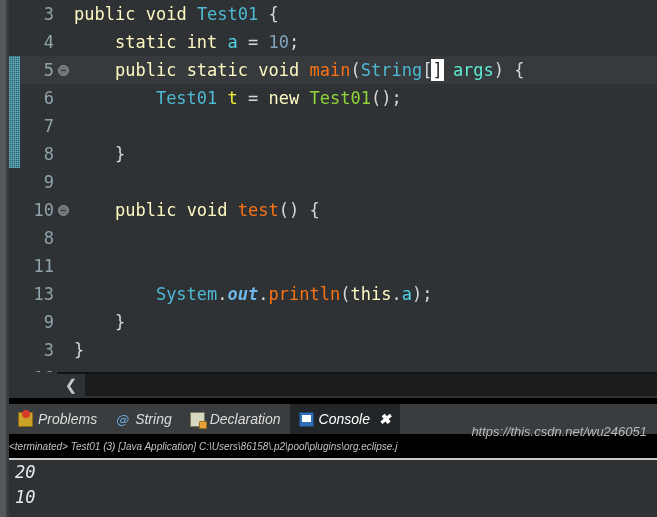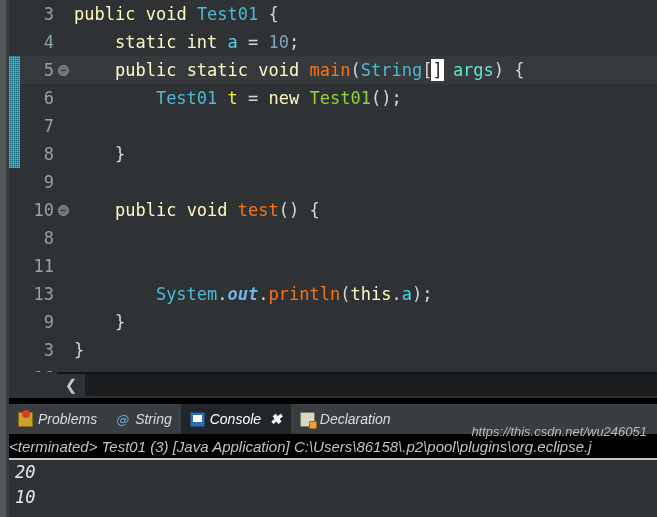--- a/index.html
+++ b/index.html
@@ -84,21 +84,21 @@
   
   .ico-javadoc{color:#6fa8dc;font-family:"DejaVu Sans", sans-serif;font-size:13px;line-height:15px;text-align:center;}
   
   .ico-decl{background:#d8d8c0;border:1px solid #7a7a60;box-sizing:border-box;border-radius:1px;}
   .ico-decl:after{content:"";position:absolute;right:-3px;bottom:-3px;width:8px;height:8px;border-radius:1px;background:#e8a33d;border:1px solid #9a6b1d;box-sizing:border-box;}
   
   .ico-console{background:#2f6fb5;border:1px solid #1d4775;box-sizing:border-box;border-radius:1px;}
   .ico-console:after{content:"";position:absolute;left:2px;top:2px;right:2px;height:7px;background:#ffffff;}
 
   .status-line{position:absolute;left:9px;top:38px;width:648px;height:22px;
-    color:#c3c3c3;font-family:"Liberation Sans", sans-serif;font-size:15px;
+    color:#c3c3c3;font-family:"Liberation Sans", sans-serif;font-size:10px;
     line-height:22px;white-space:nowrap;overflow:hidden;}
   .status-sep{position:absolute;left:9px;top:60px;width:648px;height:2px;background:#c9c9c9;}
 
   .console-out{position:absolute;left:9px;top:62px;width:648px;height:57px;background:#2f3234;}
   .cline{height:25px;line-height:25px;padding-left:6px;color:#e8e8e8;
          font-family:"DejaVu Sans Mono", monospace;font-size:17px;white-space:pre;}
   .watermark{position:absolute;right:10px;top:26px;color:#b9b9b9;
     font-family:"Liberation Sans", sans-serif;font-size:13px;}
 </style>
 </head>
@@ -146,28 +146,28 @@
     <div class="tabbar">
       <div class="tabs" id="tabs">
           <div class="tab">
             <span class="ico ico-problems"></span>
             <span>Problems</span>
           </div>
           <div class="tab">
             <span class="ico ico-javadoc">@</span>
             <span>String</span>
           </div>
+          <div class="tab">
+            <span class="ico ico-decl"></span>
+            <span>Declaration</span>
+          </div>
           <div class="tab active">
             <span class="ico ico-console"></span>
             <span>Console</span>
             <span class="tab-close">✖</span>
-          </div>
-          <div class="tab">
-            <span class="ico ico-decl"></span>
-            <span>Declaration</span>
           </div>
         </div>
     </div>
 
     <div class="status-line">&lt;terminated&gt; Test01 (3) [Java Application] C:\Users\86158\.p2\pool\plugins\org.eclipse.j</div>
     <div class="status-sep"></div>
 
     <div class="console-out" id="console-out">
         <div class="cline">20</div>
         <div class="cline">10</div>

